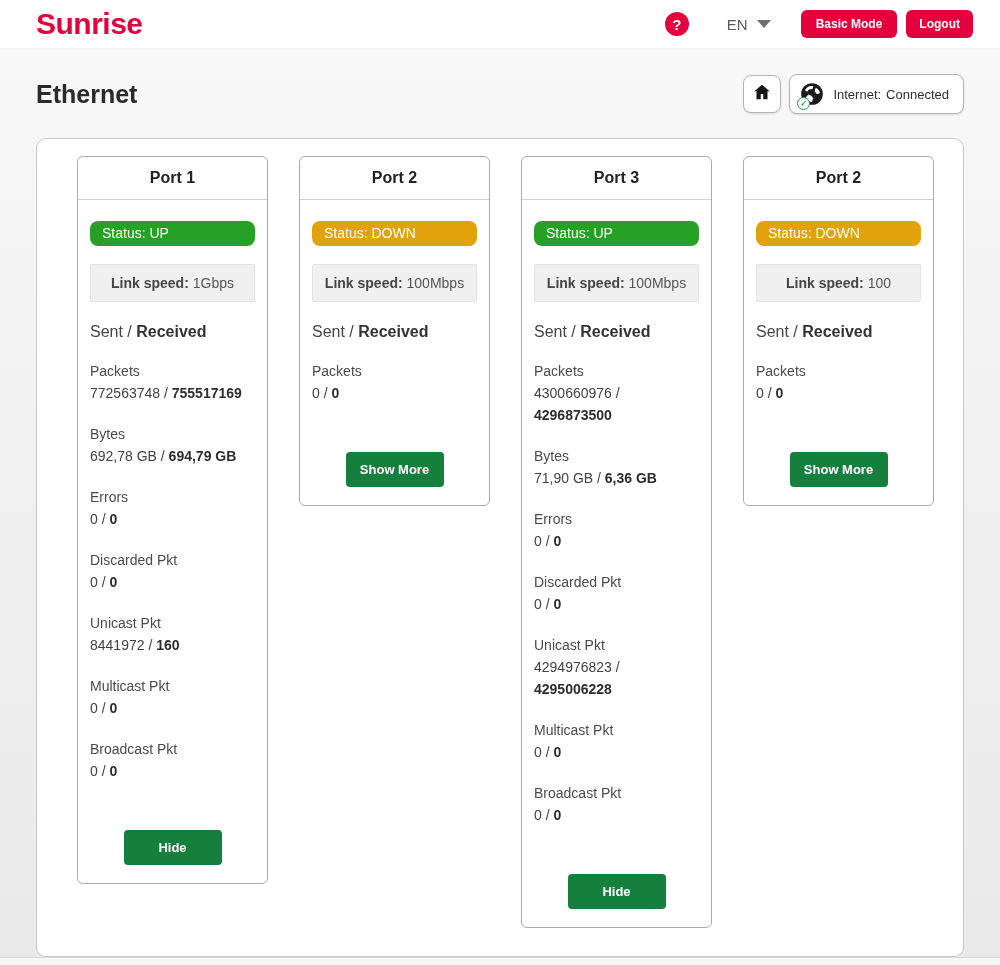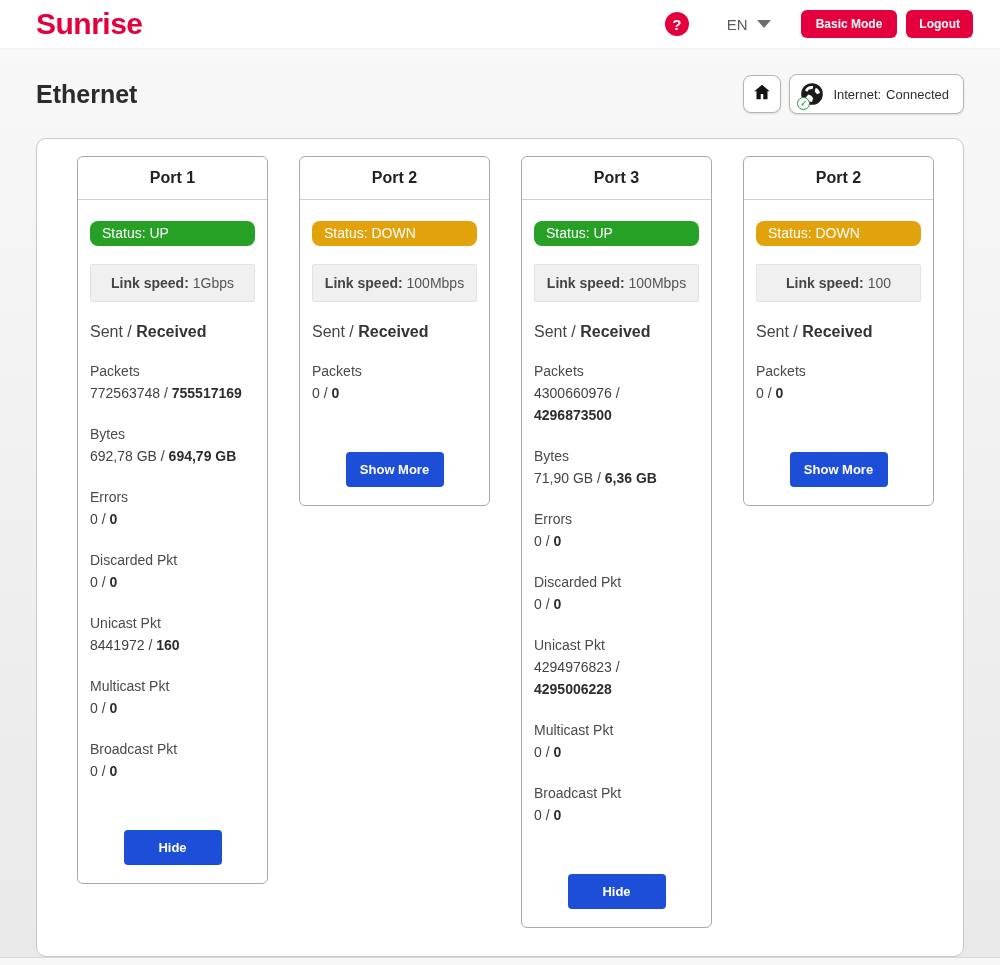--- a/index.html
+++ b/index.html
@@ -100,21 +100,21 @@
   }
   .link-speed-box .lbl { font-weight: bold; color: #454545; }
   .link-speed-box .val { color: #555; }
   .sent-received { margin-top: 21px; font-size: 16px; color: #454545; }
   .sent-received b { color: #333; }
   .stat { margin-top: 19px; font-size: 14px; line-height: 22px; color: #4a4a4a; }
   .stat .stat-value { color: #424242; }
   .stat .stat-value b { color: #2d2d2d; }
   .port-actions { margin-top: 48px; margin-bottom: 4px; text-align: center; }
   .port-action-btn {
-    background: #1d4ed8; color: #fff; border: none; border-radius: 4px;
+    background: #15803d; color: #fff; border: none; border-radius: 4px;
     font-family: "Liberation Sans", sans-serif;
     font-size: 13px; font-weight: bold; padding: 10px 0; min-width: 98px;
     cursor: pointer;
   }
 
   
   .footer {
     flex: 0 0 auto; height: 49px; background: #f7f7f7; border-top: 1px solid #d9d9d9;
     display: flex; align-items: center; padding: 0 36px;
   }

